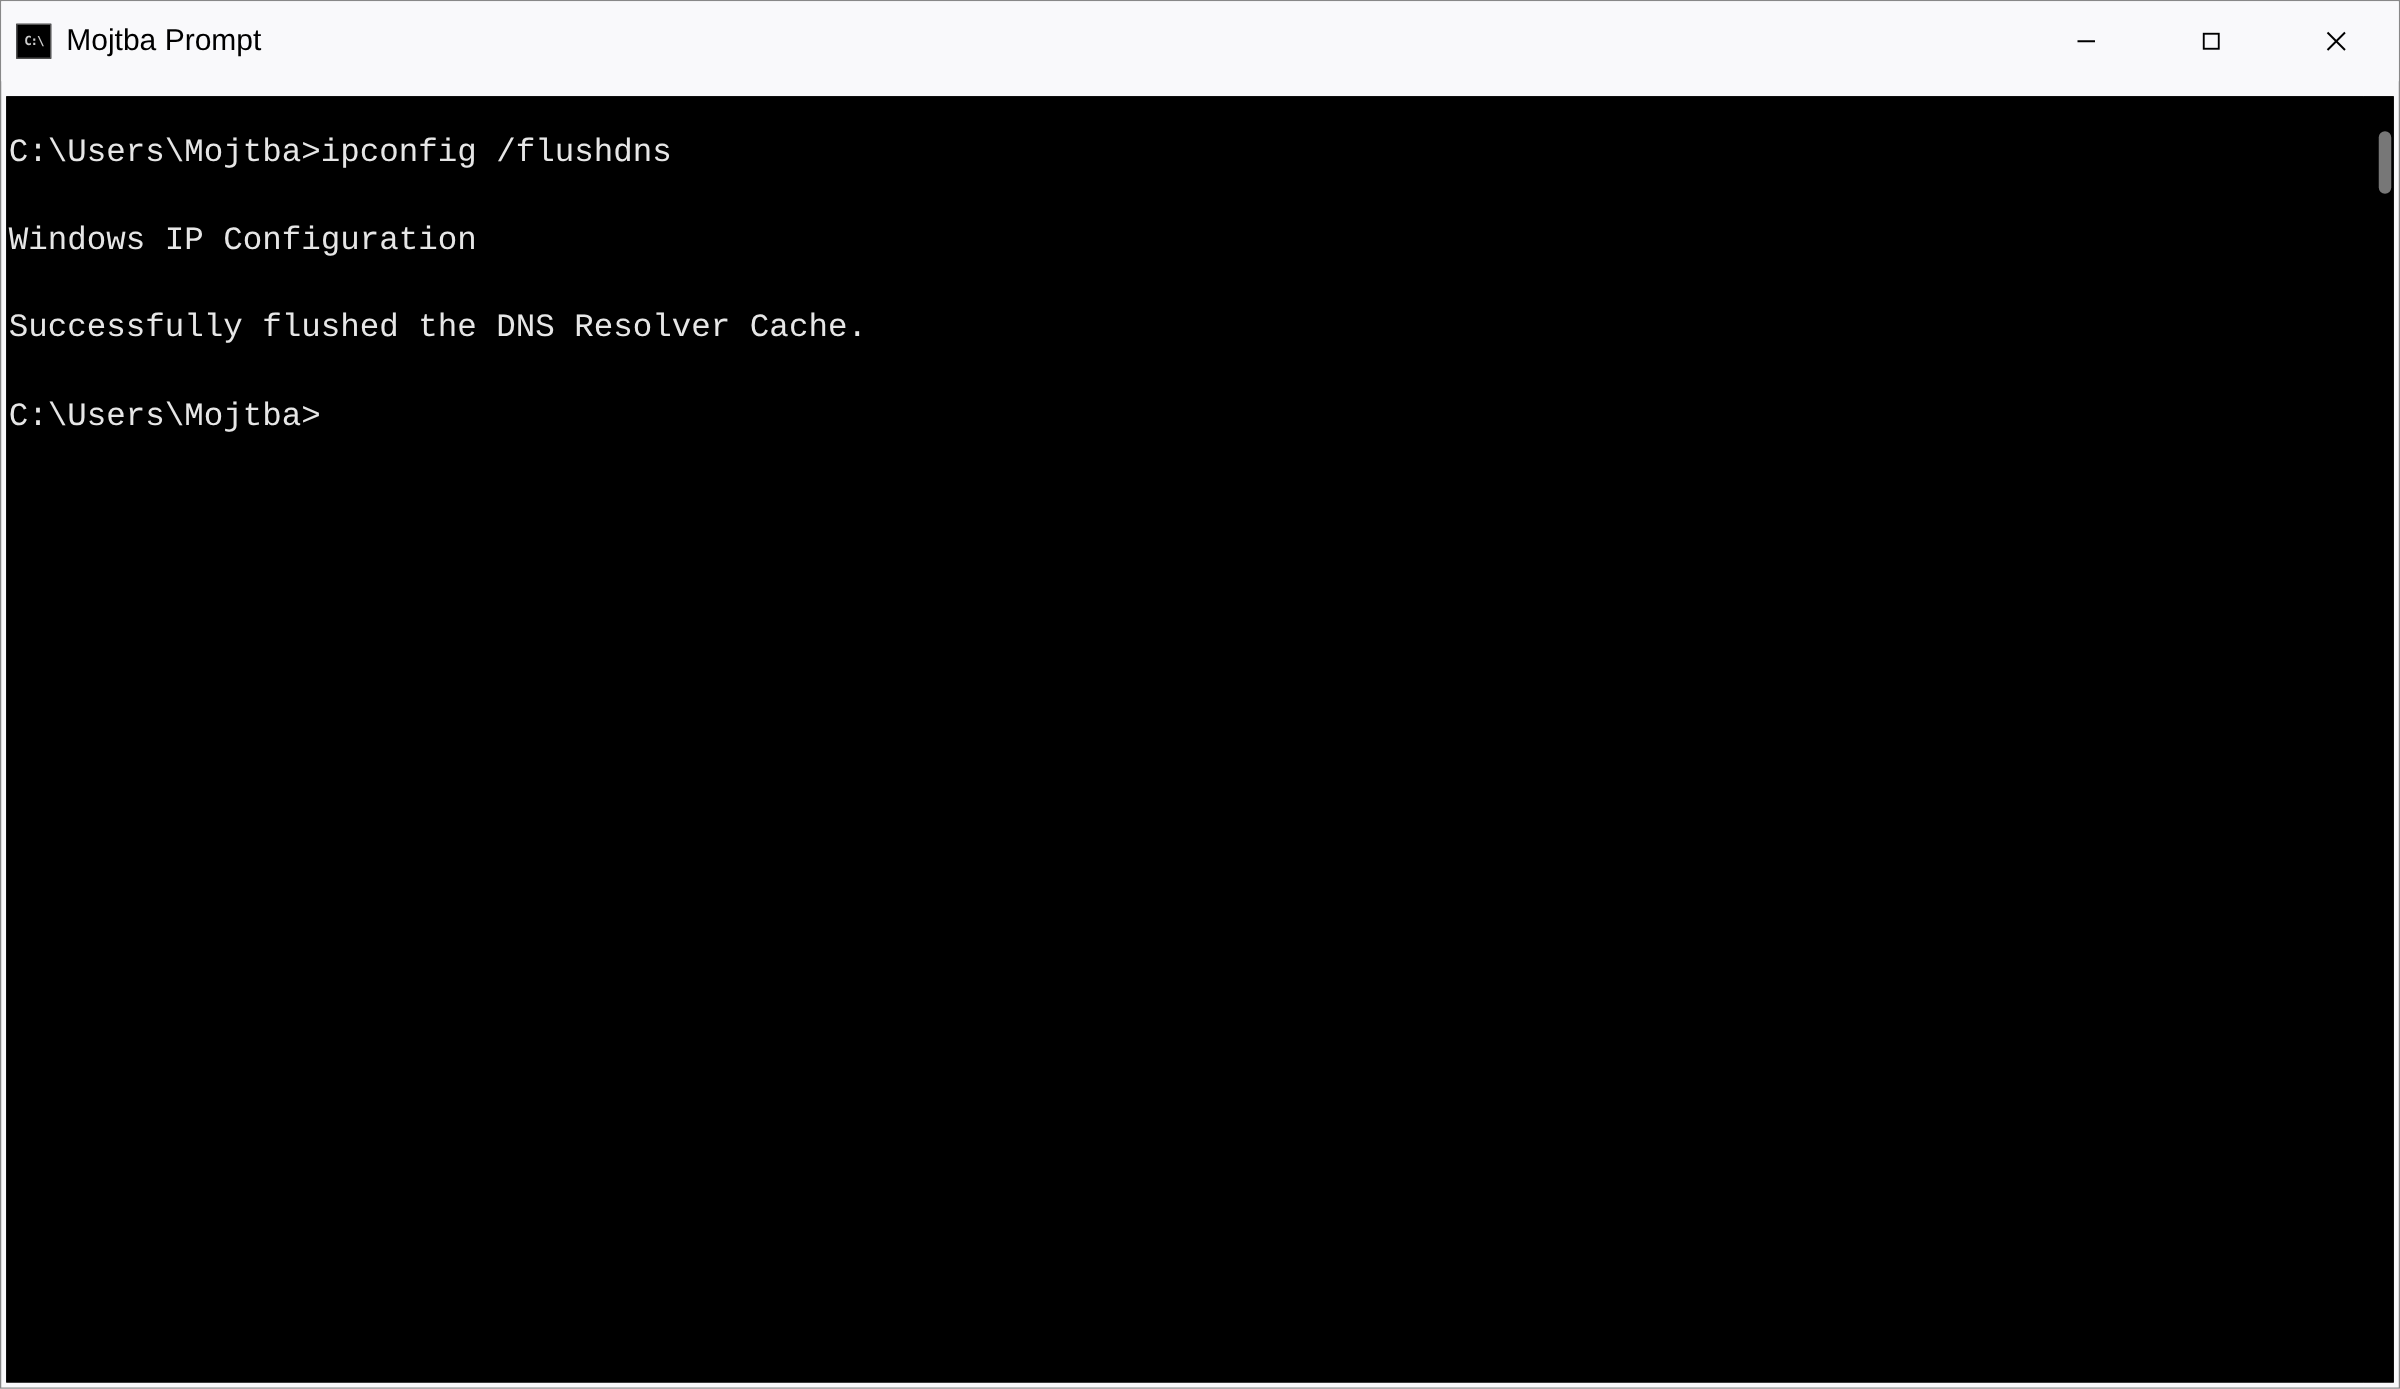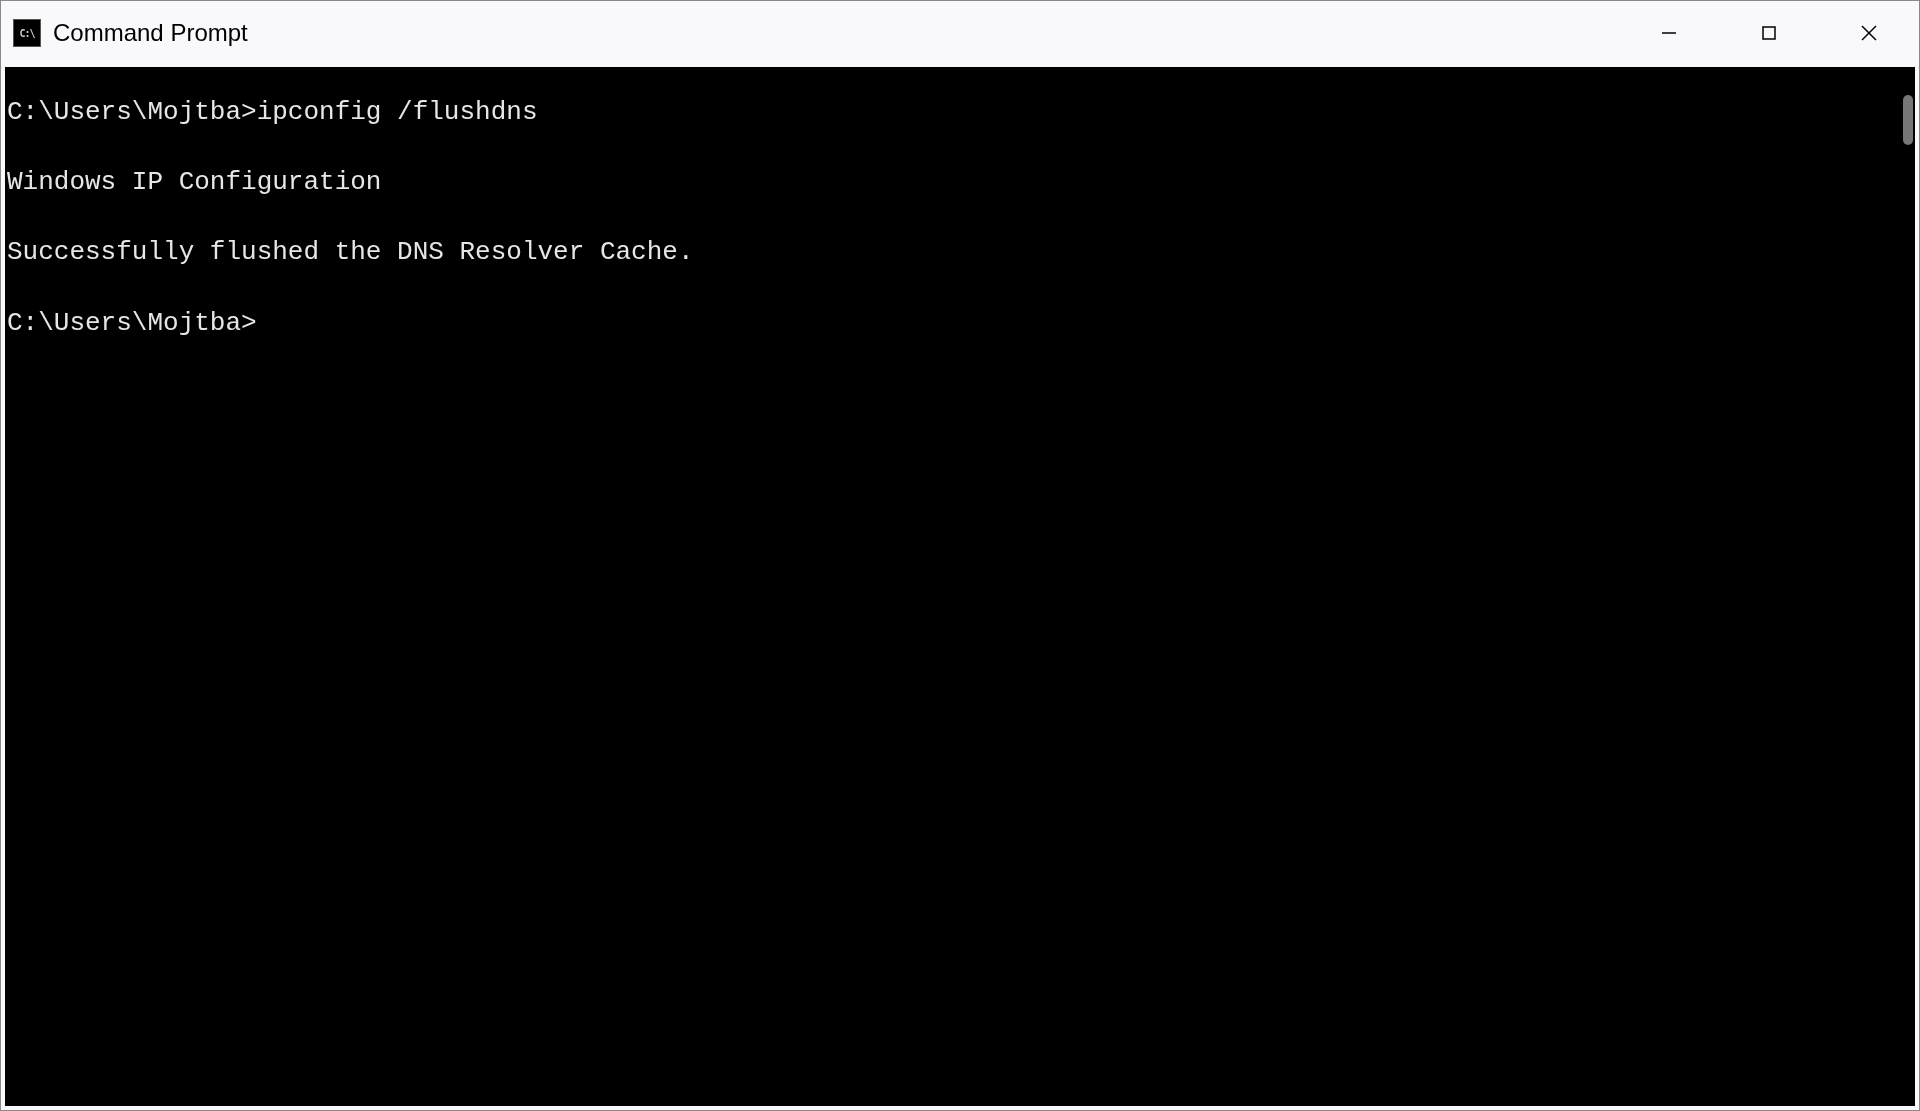--- a/index.html
+++ b/index.html
@@ -66,21 +66,21 @@
       cursor: pointer;
     }
     .win-btn svg {
       stroke: #000;
       stroke-width: 1.5;
       fill: none;
     }
     .terminal-wrap {
       flex: 1;
       background: #000;
-      margin: 2px 4px 4px 4px;
+      margin: 12px 4px 4px 4px;
       position: relative;
       display: flex;
     }
     .terminal {
       flex: 1;
       background: #000;
       color: #e6e6e6;
       font-family: "Consolas", "Courier New", monospace;
       font-size: 26px;
       line-height: 1.35;
@@ -107,21 +107,21 @@
     }
   </style>
 </head>
 <body>
 
 <div class="window">
   <div class="titlebar">
     <div class="app-icon">
       <span>C:\</span>
     </div>
-    <div class="title-text">Command Prompt</div>
+    <div class="title-text">Mojtba Prompt</div>
     <div class="window-controls">
       <div class="win-btn">
         <svg width="18" height="18" viewBox="0 0 18 18">
           <line x1="2" y1="9" x2="16" y2="9"></line>
         </svg>
       </div>
       <div class="win-btn">
         <svg width="18" height="18" viewBox="0 0 18 18">
           <rect x="3" y="3" width="12" height="12"></rect>
         </svg>

